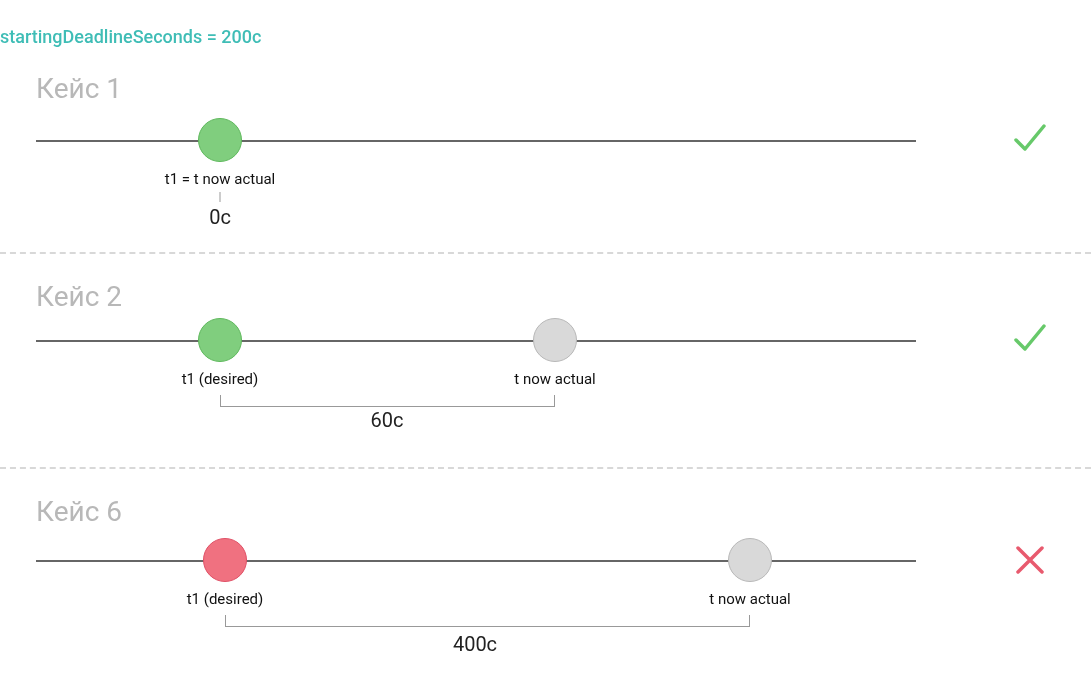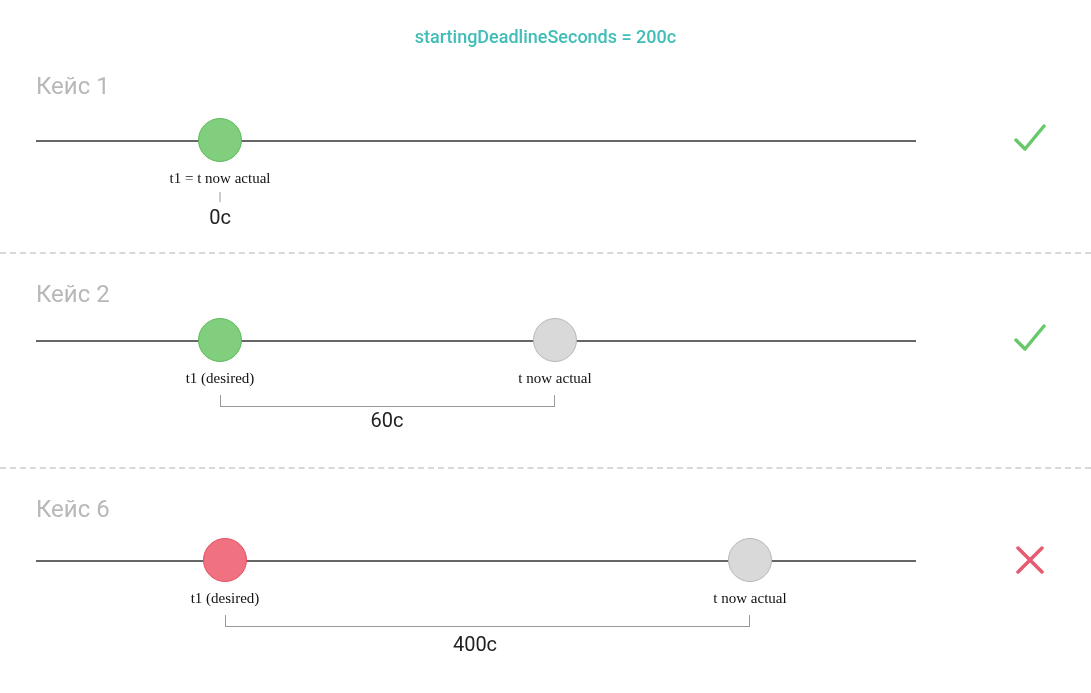--- a/index.html
+++ b/index.html
@@ -8,29 +8,28 @@
     font-family: -apple-system, BlinkMacSystemFont, "Segoe UI", Roboto, sans-serif;
     background: #fff;
     width: 1091px;
     height: 693px;
     position: relative;
     overflow: hidden;
   }
   .title {
     position: absolute;
     left: 0; right: 0;
-    text-align: center;
     color: #3fbdb6;
     font-size: 18px;
     font-weight: 500;
   }
   .case-label {
     position: absolute;
     color: #b8b8b8;
-    font-size: 24px;
+    font-size: 28px;
     font-weight: 400;
   }
   .timeline {
     position: absolute;
     left: 36px;
     width: 880px;
     height: 2px;
     background: #666;
   }
   .dot {
@@ -43,21 +42,20 @@
   .dot.green { background: #80ce7e; border: 1px solid #5fb95d; }
   .dot.grey  { background: #d9d9d9; border: 1px solid #b8b8b8; }
   .dot.pink  { background: #f07180; border: 1px solid #e05066; }
   .ann {
     position: absolute;
     font-size: 15px;
     color: #111;
     text-align: center;
     transform: translateX(-50%);
     white-space: nowrap;
-    font-family: Liberation Serif, serif;
   }
   .tick {
     position: absolute;
     width: 1px;
     height: 10px;
     background: #999;
     transform: translateX(-50%);
   }
   .bracket {
     position: absolute;

